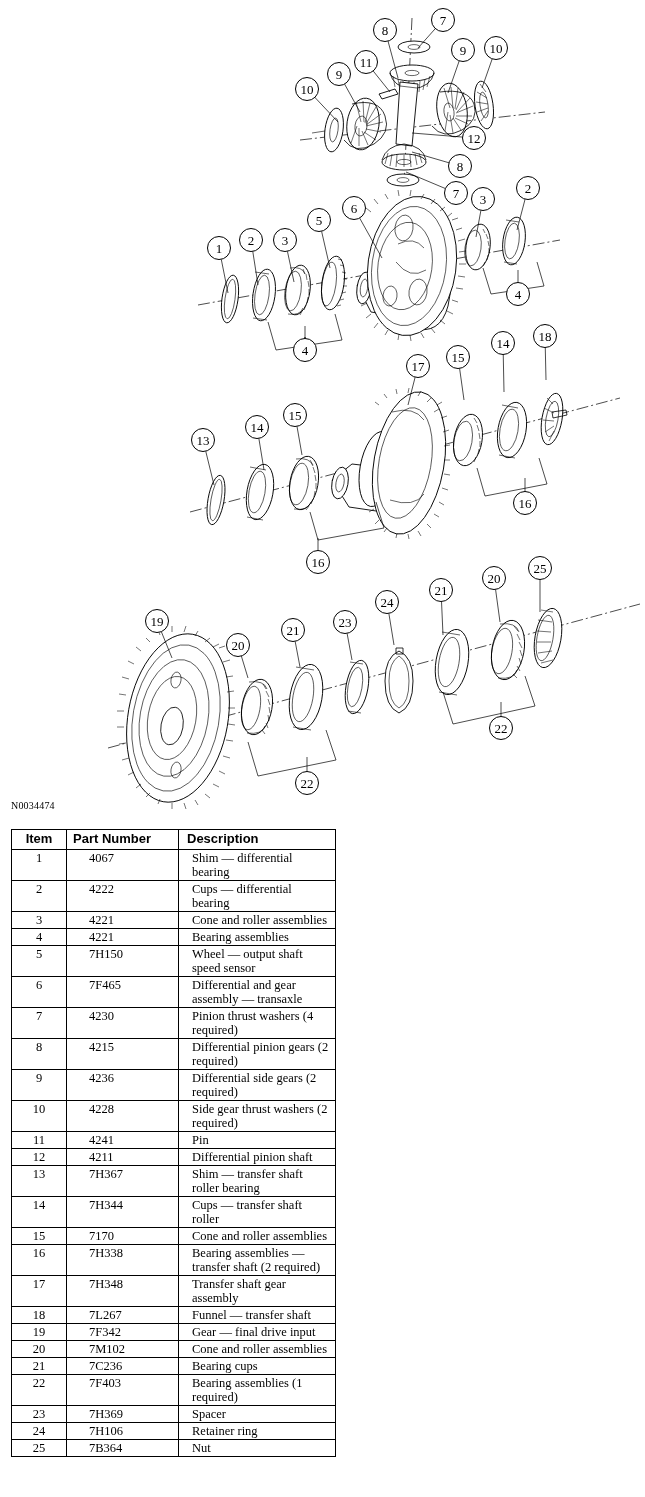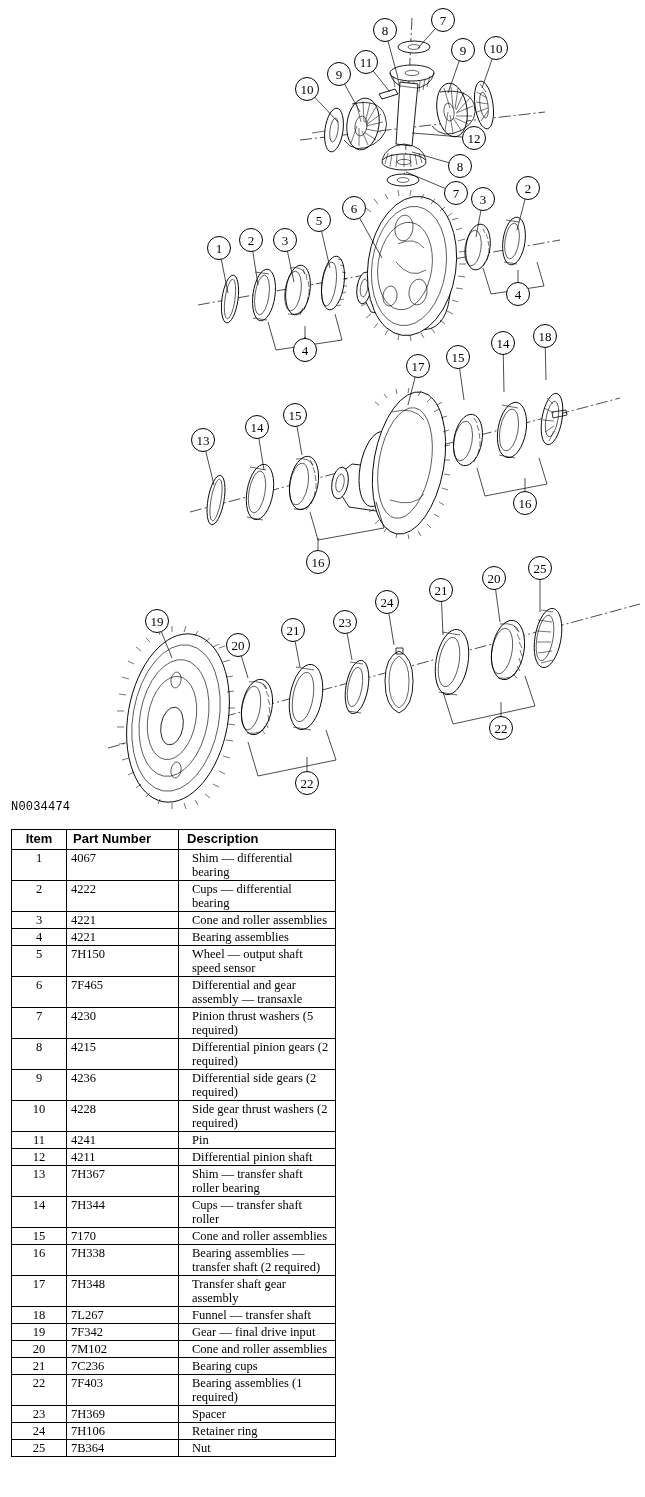--- a/index.html
+++ b/index.html
@@ -1,25 +1,25 @@
 <!DOCTYPE html>
 <html><head>
 <meta charset="utf-8">
 <style>
   html,body{margin:0;padding:0;background:#fff;}
   body{width:645px;height:1497px;position:relative;font-family:"Liberation Serif",serif;color:#000;overflow:hidden;}
   #diagram{position:absolute;left:0;top:0;width:645px;height:815px;}
-  #figid{position:absolute;left:11px;top:800px;font-family:Liberation Mono, monospace;font-size:12px;letter-spacing:.2px;}
+  #figid{position:absolute;left:11px;top:800px;font-family:Liberation Serif, serif;font-size:10px;letter-spacing:.2px;}
   #parts-table{position:absolute;left:11px;top:829px;width:325px;border-collapse:collapse;table-layout:fixed;}
   #parts-table th,#parts-table td{border:1px solid #000;padding:1px 4px;vertical-align:top;line-height:1.12;}
   #parts-table th{font-family:"Liberation Sans",sans-serif;font-weight:bold;font-size:13px;text-align:left;padding:2px 5px;}
   #parts-table th.c-item{text-align:center;}
   #parts-table td{font-family:"Liberation Serif",serif;font-size:12.5px;}
   #parts-table td.c-item{text-align:center;width:44px;}
-  #parts-table td.c-part{width:100px;padding-left:4px;}
+  #parts-table td.c-part{width:100px;padding-left:22px;}
   #parts-table th.c-item{width:44px;}
   #parts-table th.c-part{width:100px;padding-left:6px;}
   #parts-table td.c-desc{padding-left:13px;}
   #parts-table th.c-desc{padding-left:8px;}
 </style>
 </head>
 <body>
 
 <svg id="diagram" viewBox="0 0 645 815">
   <defs>
@@ -723,21 +723,21 @@
         <td class="c-desc">Wheel — output shaft speed sensor</td>
       </tr>
       <tr>
         <td class="c-item">6</td>
         <td class="c-part">7F465</td>
         <td class="c-desc">Differential and gear assembly — transaxle</td>
       </tr>
       <tr>
         <td class="c-item">7</td>
         <td class="c-part">4230</td>
-        <td class="c-desc">Pinion thrust washers (5 required)</td>
+        <td class="c-desc">Pinion thrust washers (4 required)</td>
       </tr>
       <tr>
         <td class="c-item">8</td>
         <td class="c-part">4215</td>
         <td class="c-desc">Differential pinion gears (2 required)</td>
       </tr>
       <tr>
         <td class="c-item">9</td>
         <td class="c-part">4236</td>
         <td class="c-desc">Differential side gears (2 required)</td>

